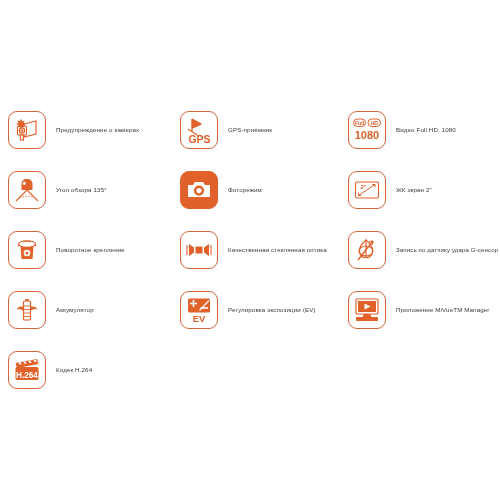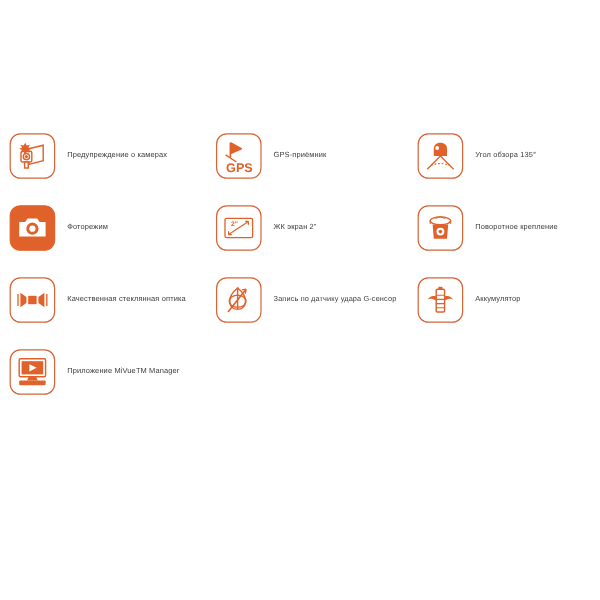--- a/index.html
+++ b/index.html
@@ -69,20 +69,32 @@
       <div class="icon-box">
         <svg width="31" height="31" viewBox="0 0 31 31">
           <path d="M8 4 L8 16 M8 4 L17 9 L8 13" fill="#e0622a" stroke="#e0622a" stroke-width="1.4" stroke-linejoin="round"></path>
           <path d="M4 14 L13 20" stroke="#e0622a" stroke-width="1.2"></path>
           <text x="15.5" y="28" font-family="Liberation Sans, sans-serif" font-size="10.5" font-weight="bold" fill="#e0622a" text-anchor="middle">GPS</text>
         </svg>
       </div>
       <div class="label">GPS-приёмник</div>
     </div>
 
+    <div class="feature">
+      <div class="icon-box">
+        <svg width="32" height="30" viewBox="0 0 32 30">
+          <rect x="2.5" y="4" width="12" height="7.5" rx="3.7" fill="none" stroke="#e0622a" stroke-width="1"></rect>
+          <text x="8.5" y="9.6" font-family="Liberation Sans, sans-serif" font-size="5.2" font-weight="bold" fill="#e0622a" text-anchor="middle">Full</text>
+          <rect x="17" y="4" width="12.5" height="7.5" rx="3.7" fill="none" stroke="#e0622a" stroke-width="1"></rect>
+          <text x="23.2" y="9.6" font-family="Liberation Sans, sans-serif" font-size="5.2" font-weight="bold" fill="#e0622a" text-anchor="middle">HD</text>
+          <text x="16" y="24" font-family="Liberation Sans, sans-serif" font-size="11" font-weight="bold" fill="#e0622a" text-anchor="middle">1080</text>
+        </svg>
+      </div>
+      <div class="label">Видео Full HD, 1080</div>
+    </div>
 
 
     <div class="feature">
       <div class="icon-box">
         <svg width="30" height="30" viewBox="0 0 30 30">
           <path d="M15 4 C18.5 4 20.5 6 20.5 9 L20.5 15 L9.5 15 L9.5 9 C9.5 6 11.5 4 15 4 Z" fill="#e0622a"></path>
           <circle cx="12.3" cy="8.3" r="1.6" fill="#ffffff"></circle>
           <path d="M15 15 L4 26 M15 15 L26 26" stroke="#e0622a" stroke-width="1.1" fill="none"></path>
           <path d="M7.2 23 Q15 19.5 22.8 23" stroke="#e0622a" stroke-width="0.9" fill="none" stroke-dasharray="1.6 1.4"></path>
         </svg>
@@ -160,29 +172,57 @@
           <rect x="11.5" y="6" width="7" height="19" rx="1" fill="none" stroke="#e0622a" stroke-width="1.2"></rect>
           <rect x="13.3" y="4" width="3.4" height="2" fill="#e0622a"></rect>
           <path d="M11.5 11 L18.5 11 M11.5 14.5 L18.5 14.5 M11.5 18 L18.5 18 M11.5 21.5 L18.5 21.5" stroke="#e0622a" stroke-width="0.9"></path>
           <path d="M11.5 12 C8.5 11 6 12 4.5 14.5 C6.5 13.5 8.5 14 11.5 15.5 Z" fill="#e0622a"></path>
           <path d="M18.5 12 C21.5 11 24 12 25.5 14.5 C23.5 13.5 21.5 14 18.5 15.5 Z" fill="#e0622a"></path>
         </svg>
       </div>
       <div class="label">Аккумулятор</div>
     </div>
 
+    <div class="feature">
+      <div class="icon-box">
+        <svg width="30" height="30" viewBox="0 0 30 30">
+          <rect x="4" y="3.5" width="22" height="14" rx="1.5" fill="#e0622a"></rect>
+          <path d="M6 8.5 L13 8.5 M9.5 5 L9.5 12" stroke="#ffffff" stroke-width="1.6"></path>
+          <path d="M16.5 13 L24 13" stroke="#ffffff" stroke-width="1.6"></path>
+          <path d="M15.5 15.5 L25 5.5" stroke="#ffffff" stroke-width="1.2"></path>
+          <text x="15" y="27" font-family="Liberation Sans, sans-serif" font-size="9.5" font-weight="bold" fill="#e0622a" text-anchor="middle">EV</text>
+        </svg>
+      </div>
+      <div class="label">Регулировка экспозиции (EV)</div>
+    </div>
 
     <div class="feature">
       <div class="icon-box">
         <svg width="30" height="28" viewBox="0 0 30 28">
           <rect x="4" y="3" width="22" height="15" rx="1" fill="none" stroke="#e0622a" stroke-width="1.2"></rect>
           <rect x="6" y="5" width="18" height="11" fill="#e0622a"></rect>
           <path d="M12.5 7.5 L18.5 10.5 L12.5 13.5 Z" fill="#ffffff"></path>
           <path d="M12 18 L18 18 L19.5 21 L10.5 21 Z" fill="#e0622a"></path>
           <rect x="4" y="21" width="22" height="4" rx="0.8" fill="#e0622a"></rect>
         </svg>
       </div>
       <div class="label">Приложение MiVueTM Manager</div>
     </div>
 
+    <div class="feature">
+      <div class="icon-box">
+        <svg width="30" height="28" viewBox="0 0 30 28">
+          <path d="M3.5 7 L25 3 L26.5 8 L5 12 Z" fill="#e0622a"></path>
+          <g fill="#ffffff">
+            <path d="M6.5 6.6 L8.6 6.2 L9.6 8.3 L7.5 8.7 Z"></path>
+            <path d="M11.5 5.7 L13.6 5.3 L14.6 7.4 L12.5 7.8 Z"></path>
+            <path d="M16.5 4.8 L18.6 4.4 L19.6 6.5 L17.5 6.9 Z"></path>
+            <path d="M21.5 3.9 L23.6 3.5 L24.6 5.6 L22.5 6 Z"></path>
+          </g>
+          <rect x="3.5" y="11" width="23" height="13" rx="1.5" fill="#e0622a"></rect>
+          <text x="15" y="21.5" font-family="Liberation Sans, sans-serif" font-size="8.2" font-weight="bold" fill="#ffffff" text-anchor="middle">H.264</text>
+        </svg>
+      </div>
+      <div class="label">Кодек H.264</div>
+    </div>
 
   </div>
 </div>
 
 </body></html>

